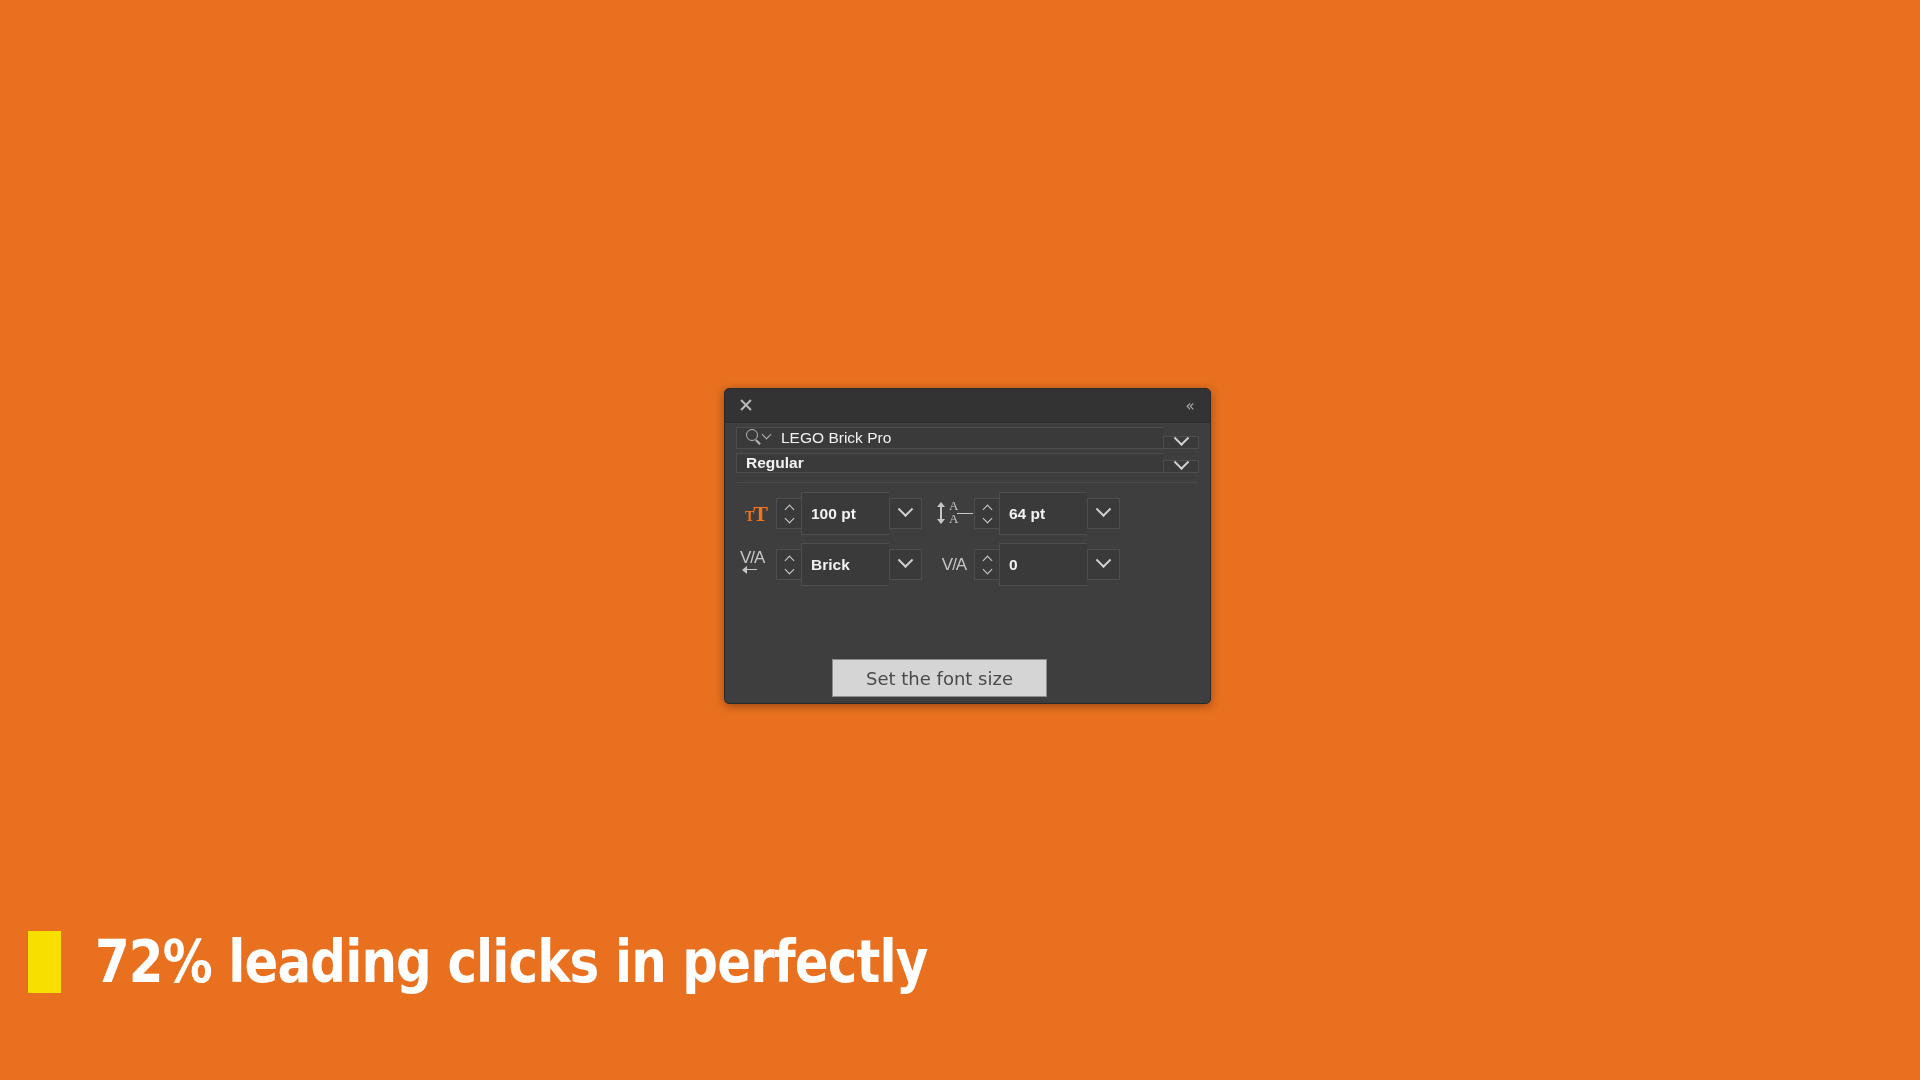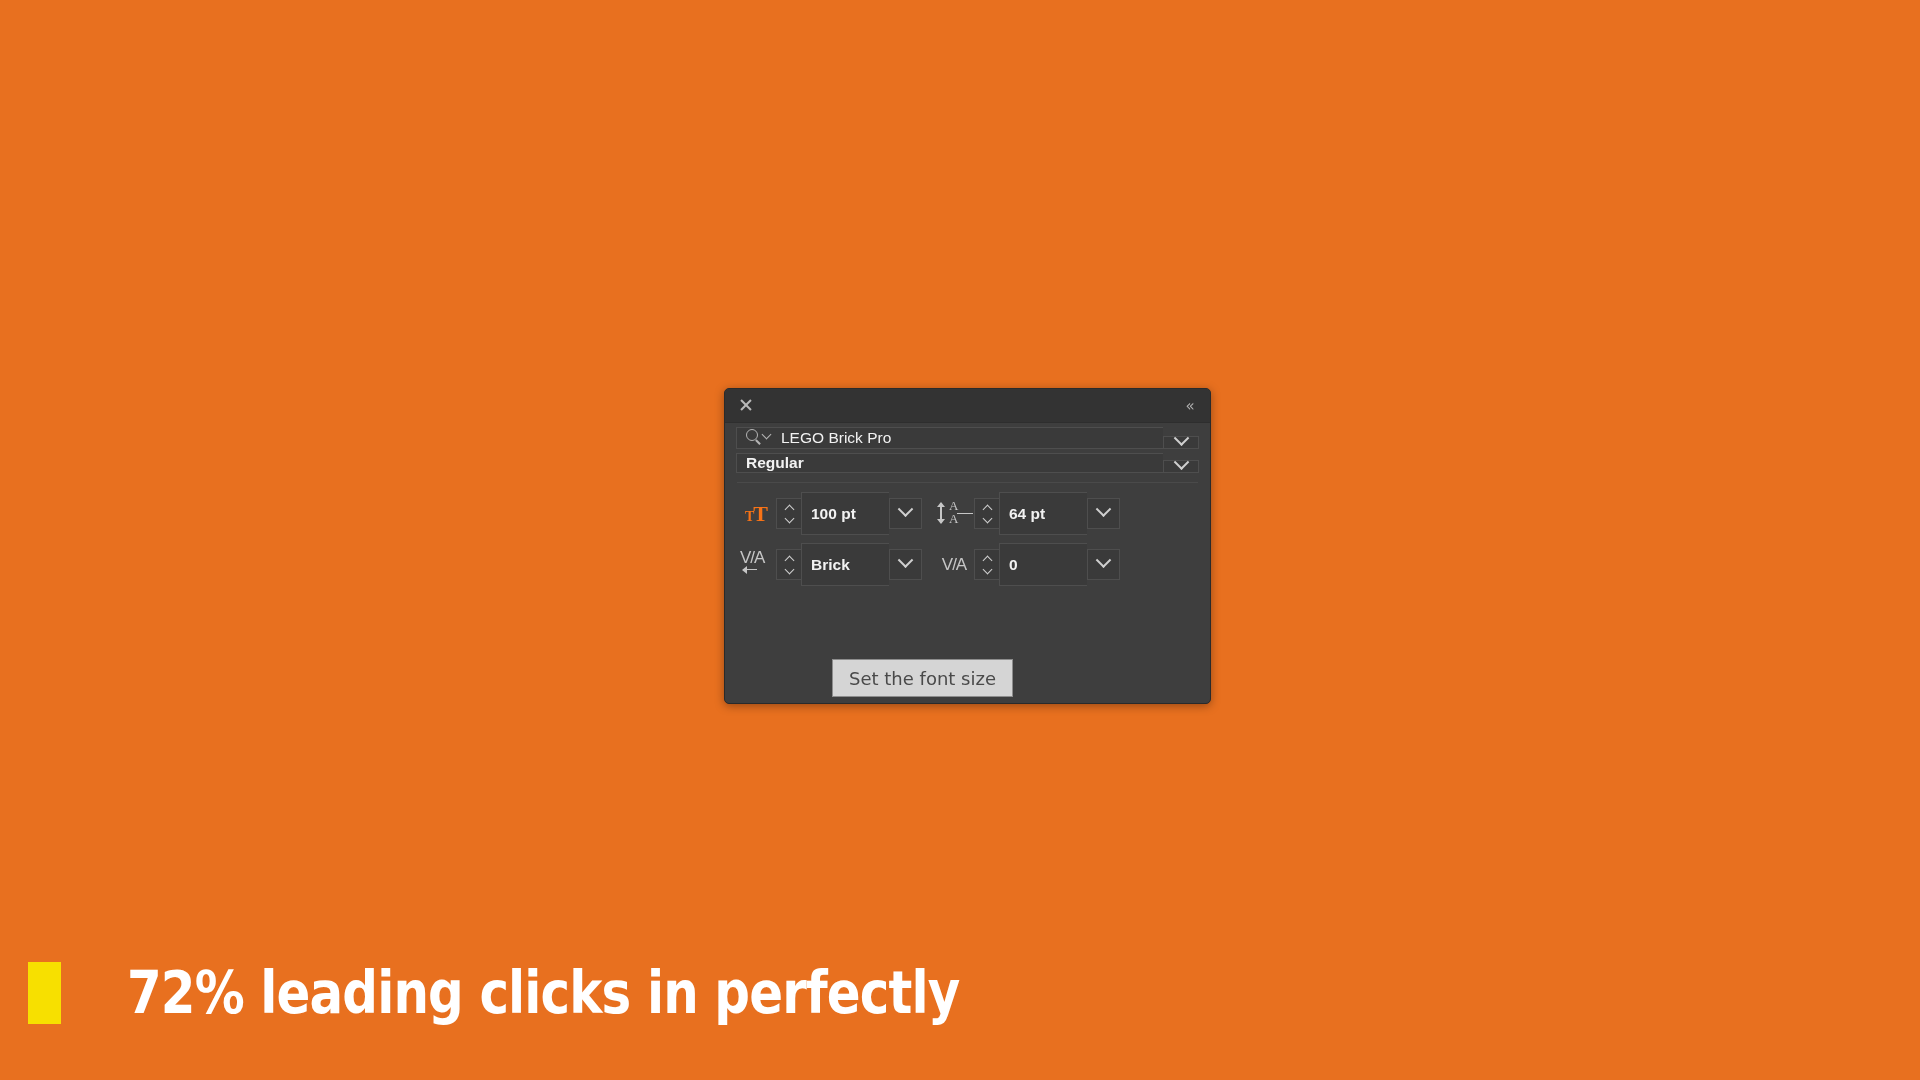--- a/index.html
+++ b/index.html
@@ -345,39 +345,38 @@
     font-size: 17px;
     letter-spacing: -1px;
   }
 
   
   #tooltip {
     position: absolute;
     left: 832px;
     top: 659px;
     height: 38px;
-    padding: 0 16px;
+    padding: 0 33px;
     background: #d5d5d5;
     border: 1px solid #8d8d8d;
     color: #4a4a4a;
     font-size: 18px;
     display: flex;
     align-items: center;
     z-index: 40;
     font-family: "DejaVu Sans", sans-serif;
   }
 
   
   #caption {
     position: absolute;
     left: 28px;
-    top: 959px;
-    display: flex;
-    align-items: center;
-    gap: 32px;
+    top: 928px;
+    display: flex;
+    align-items: center;
   }
   #caption-marker {
     width: 33px;
     height: 62px;
     background: #F7E000;
     flex: none;
   }
   #caption-text {
     margin-left: 34px;
     color: #FFFFFF;

